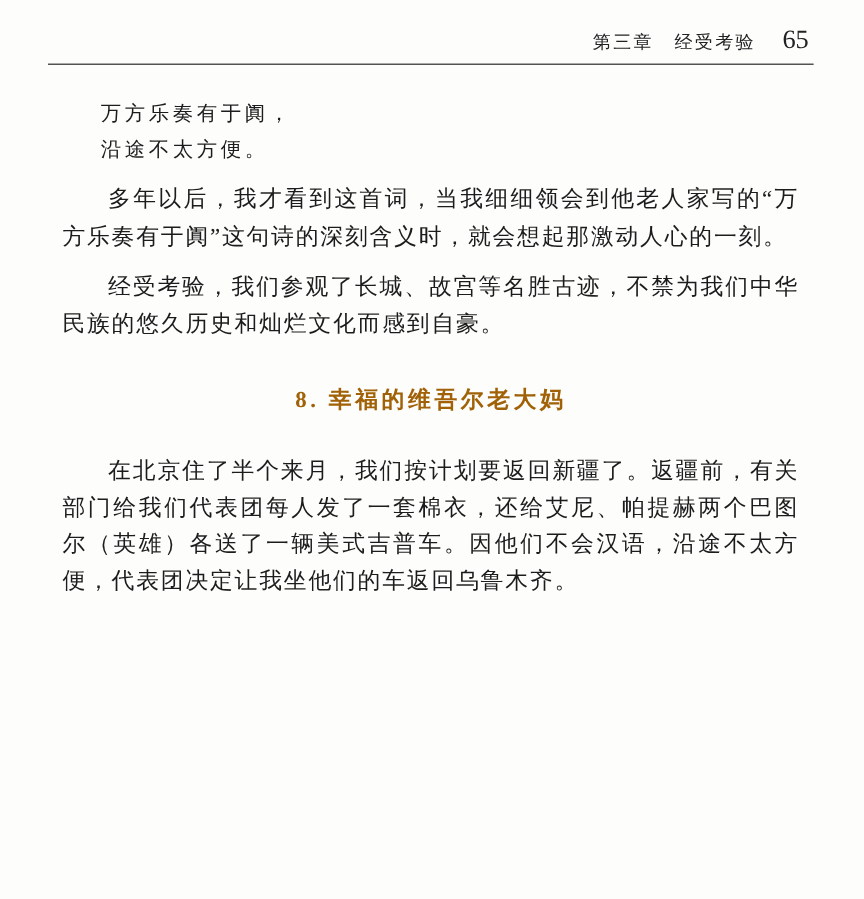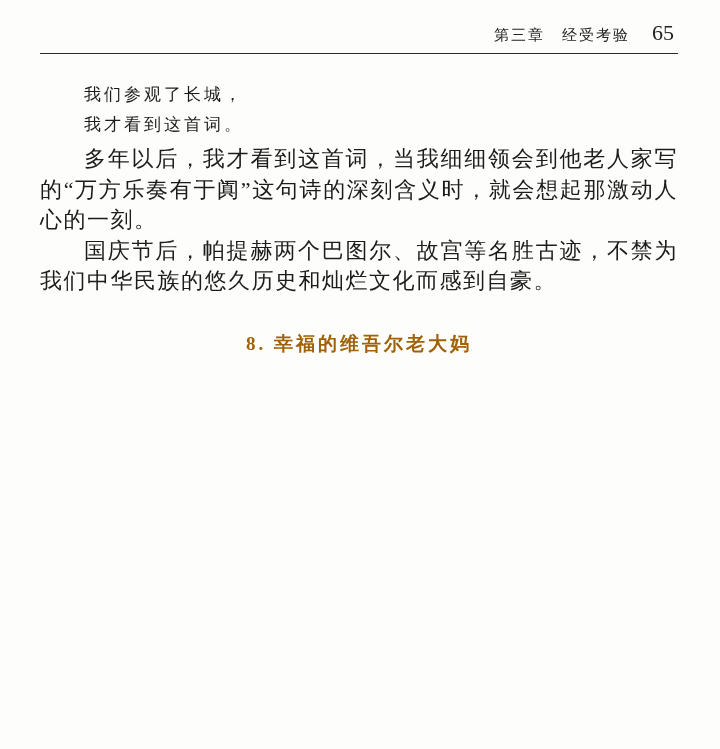--- a/index.html
+++ b/index.html
@@ -43,22 +43,22 @@
     margin-top: 26px;
   }
   .poem p {
     margin: 0;
     padding-left: 44px;
     font-size: 17px;
     line-height: 30px;
     letter-spacing: 3px;
   }
   .body-text p {
-    margin: 0;
-    font-size: 22px;
+    margin: 12px;
+    font-size: 19px;
     line-height: 30.5px;
     letter-spacing: 1.5px;
     text-align: justify;
     text-indent: 2em;
   }
   .poem + .body-text {
     margin-top: 4px;
   }
   .section-heading {
     margin: 34px 0 32px 0;
@@ -75,27 +75,28 @@
 <div class="page">
 
   <div class="running-head">
     <span class="chapter">第三章　经受考验</span>
     <span class="page-num">65</span>
   </div>
 
   <hr class="rule">
 
   <div class="poem">
-    <p>我们参观了长城，</p>
-    <p>我才看到这首词。</p>
+    <p>万方乐奏有于阗，</p>
+    <p>沿途不太方便。</p>
   </div>
 
   <div class="body-text">
     <p>多年以后，我才看到这首词，当我细细领会到他老人家写的“万方乐奏有于阗”这句诗的深刻含义时，就会想起那激动人心的一刻。</p>
-    <p>国庆节后，帕提赫两个巴图尔、故宫等名胜古迹，不禁为我们中华民族的悠久历史和灿烂文化而感到自豪。</p>
+    <p>经受考验，我们参观了长城、故宫等名胜古迹，不禁为我们中华民族的悠久历史和灿烂文化而感到自豪。</p>
   </div>
 
   <h2 class="section-heading">8. 幸福的维吾尔老大妈</h2>
 
   <div class="body-text">
+    <p>在北京住了半个来月，我们按计划要返回新疆了。返疆前，有关部门给我们代表团每人发了一套棉衣，还给艾尼、帕提赫两个巴图尔（英雄）各送了一辆美式吉普车。因他们不会汉语，沿途不太方便，代表团决定让我坐他们的车返回乌鲁木齐。</p>
   </div>
 
 </div>
 
 </body></html>

